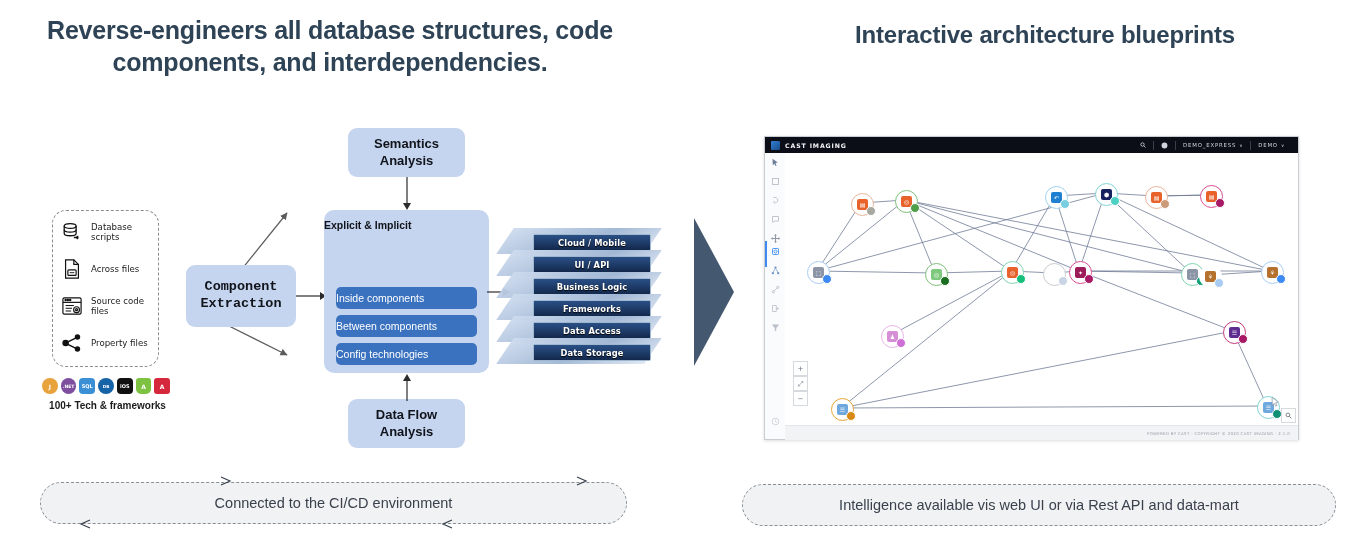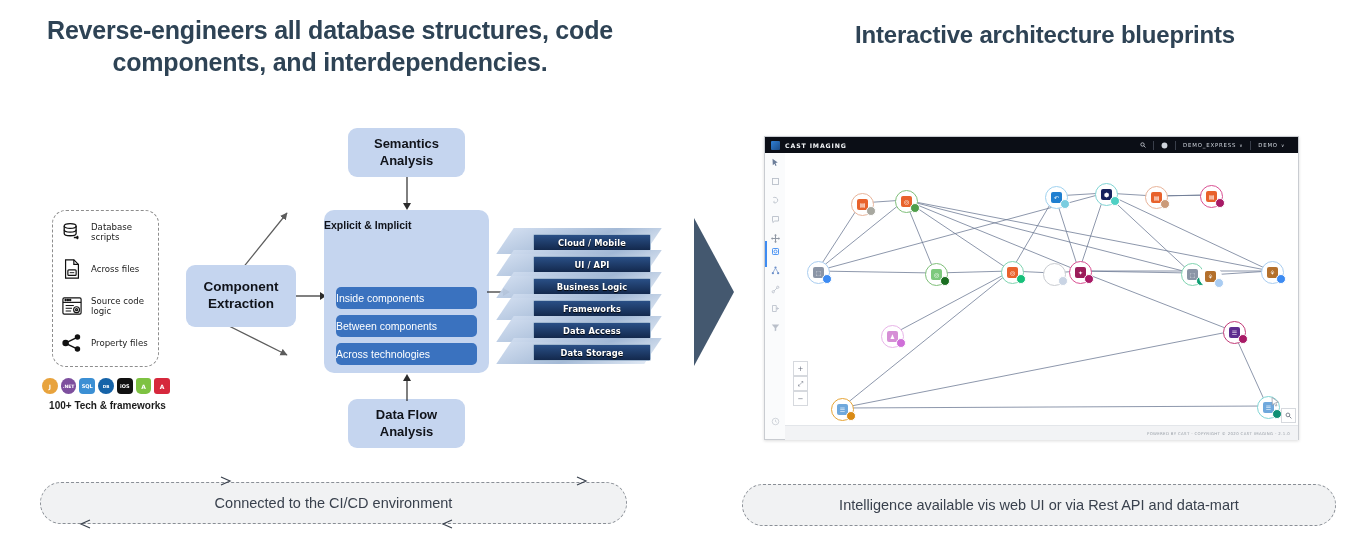--- a/index.html
+++ b/index.html
@@ -170,21 +170,21 @@
           <rect x="2" y="2" width="20" height="18" rx="1.5"></rect>
           <path d="M2 7h20"></path>
             <circle cx="5" cy="4.5" r="0.7" fill="#111"></circle>
           <circle cx="7.5" cy="4.5" r="0.7" fill="#111"></circle>
             <circle cx="10" cy="4.5" r="0.7" fill="#111"></circle>
           <path d="M5 10.5h9M5 13.5h7M5 16.5h6" stroke-width="1.1"></path>
           <circle cx="17" cy="15" r="3.2"></circle>
             <circle cx="17" cy="15" r="1.1"></circle>
         </svg>
       </span>
-      <span class="src-lbl">Source code logic</span>
+      <span class="src-lbl">Source code files</span>
     </div>
 
     <div class="src-row" style="top:115px;">
       <span class="src-ico">
         <svg width="22" height="20" viewBox="0 0 24 22" fill="#111">
           <circle cx="18" cy="4.5" r="3"></circle>
             <circle cx="18" cy="17.5" r="3"></circle>
           <circle cx="5" cy="11" r="3.6"></circle>
           <rect x="6" y="9.6" width="12" height="1.6" transform="rotate(-26 6 9.6)"></rect>
           <rect x="6" y="11" width="12" height="1.6" transform="rotate(26 6 11)"></rect>
@@ -209,21 +209,21 @@
     <defs>
       <marker id="ar" markerWidth="7" markerHeight="7" refX="5.5" refY="3" orient="auto">
         <path d="M0,0 L6,3 L0,6 z" fill="#5c5c5c"></path>
       </marker>
     </defs>
     <line x1="62" y1="105" x2="132" y2="18" stroke="#5c5c5c" stroke-width="1.2" marker-end="url(#ar)"></line>
     <line x1="62" y1="125" x2="132" y2="160" stroke="#5c5c5c" stroke-width="1.2" marker-end="url(#ar)"></line>
   </svg>
 
   <div class="bluebox" id="box-component">
-    <span style="white-space:pre-line;">Component
+    <span style="white-space:pre-line;font-family:Liberation Mono, monospace;">Component
 Extraction</span>
   </div>
 
   <div class="bluebox" id="box-semantics">
     <span style="white-space:pre-line;">Semantics
 Analysis</span>
   </div>
 
   <div class="bluebox" id="box-dataflow">
     <span style="white-space:pre-line;">Data Flow
@@ -245,21 +245,21 @@
 
   <div id="dep-panel">
     <div id="dep-sub">Explicit &amp; Implicit</div>
     <div class="dep-pill" id="dep-pill-0">
       <span>Inside components</span>
     </div>
     <div class="dep-pill" id="dep-pill-1">
       <span>Between components</span>
     </div>
     <div class="dep-pill" id="dep-pill-2">
-      <span>Across technologies</span>
+      <span>Config technologies</span>
     </div>
   </div>
 
   <svg style="position:absolute;left:487px;top:282px;width:24px;height:20px;">
     <line x1="0" y1="10" x2="16" y2="10" stroke="#2b2b2b" stroke-width="1.2"></line>
     <path d="M16,6 L23,10 L16,14 z" fill="#2b2b2b"></path>
   </svg>
 
   <div id="stack">
     <div class="layer-slab" style="top:0px;">

